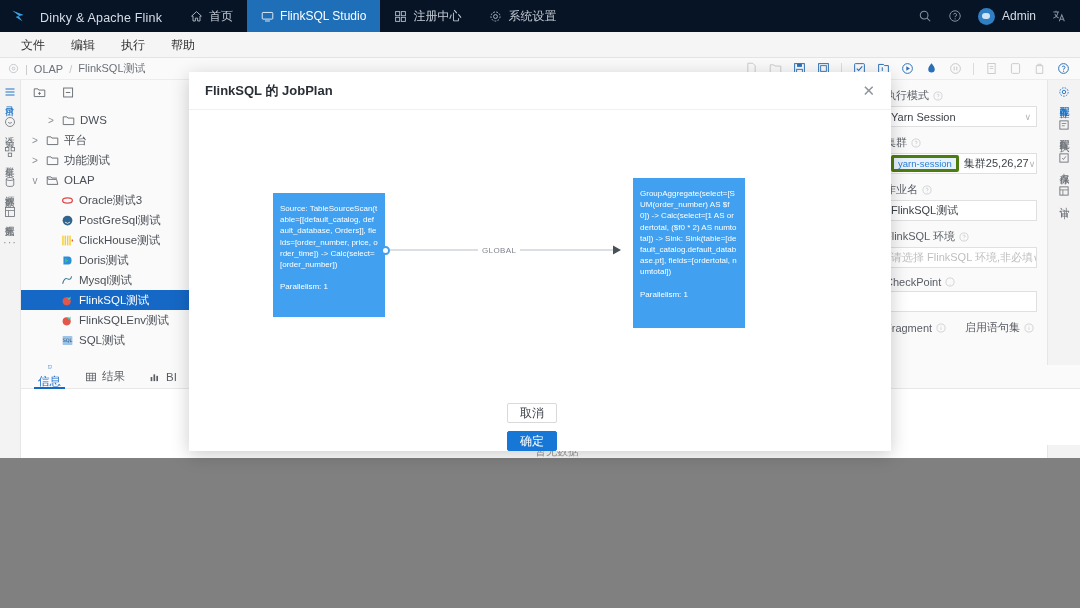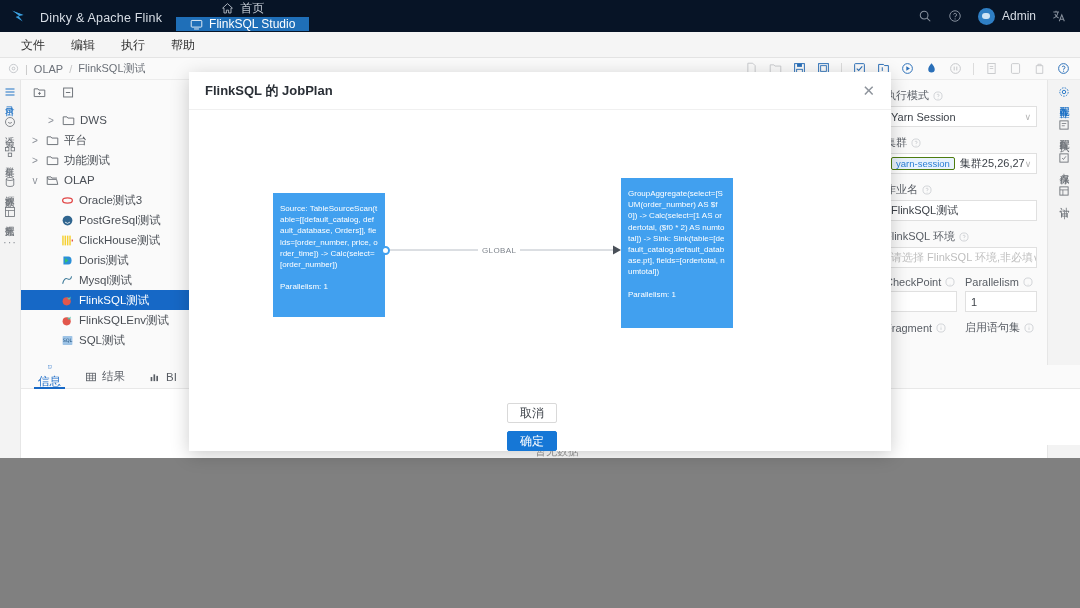--- a/index.html
+++ b/index.html
@@ -22,21 +22,21 @@
     position: absolute; top: 0; left: 0;
     width: 1080px; height: 32px;
     background: #071426;
     display: flex; align-items: center;
     color: #c6cdd6;
     font-size: 12px;
   }
   .logo-wrap { display:flex; align-items:flex-end; padding-left: 10px; gap: 8px; }
   .logo-mark { width: 22px; height: 18px; display:block; }
   .brand { color: #d7dde5; font-size: 12.5px; letter-spacing: .2px; }
-  .nav-items { display:flex; align-items:center; height: 32px; margin-left: 14px; flex-direction: column; }
+  .nav-items { display:flex; align-items:center; height: 32px; margin-left: 14px; }
   .nav-item {
     display:flex; align-items:center; gap: 6px;
     height: 32px; padding: 0 14px;
     font-size: 12px; color: #c3cad3; cursor: default;
   }
   .nav-item.active { background: #1f6fb8; color: #fff; }
   .nav-ico { width: 13px; height: 13px; display:inline-block; opacity:.95 }
   .nav-right {
     margin-left:auto; display:flex; align-items:center; gap: 16px;
     padding-right: 14px; height: 32px;
@@ -168,21 +168,21 @@
   .qm { width:10px;height:10px;display:inline-block;opacity:.55 }
   .fld {
     height: 21px; border:1px solid #e0e0e0; background:#fff;
     display:flex; align-items:center; padding: 0 5px;
     font-size: 11px; color:#3d4249; margin-bottom: 8px;
     white-space:nowrap; overflow:hidden;
   }
   .fld .chev { margin-left:auto; color:#b4b4b4; font-size:9px; }
   .fld.ph { color:#bfbfbf; }
   .tag {
-    background:#e8f2fd; color:#2b7fd4; border:1px solid #4d7c0f;
+    background:#e8f2fd; color:#2b7fd4; border:3px solid #4d7c0f;
     font-size:9.5px; padding: 0px 4px; border-radius:2px; margin-right:5px;
   }
   .row2 { display:flex; gap:8px; }
   .row2 > div { flex:1; min-width:0; }
 
   
   .rrail {
     position:absolute; top:80px; left:1047px;
     width:33px; height:528px;
     background:#f3f3f3; border-left:1px solid #e6e6e6;
@@ -607,32 +607,20 @@
           <span>CheckPoint</span>
           <svg class="qm" viewBox="0 0 16 16">
               <circle cx="8" cy="8" r="6.5" fill="none" stroke="#9aa0a8" stroke-width="1.2"></circle>
               <circle cx="8.1" cy="11.4" r=".7" fill="#9aa0a8"></circle>
             </svg>
         </div>
         <div class="fld">
           <span></span>
         </div>
       </div>
-      <div>
-        <div class="fld-label">
-          <span>Parallelism</span>
-          <svg class="qm" viewBox="0 0 16 16">
-              <circle cx="8" cy="8" r="6.5" fill="none" stroke="#9aa0a8" stroke-width="1.2"></circle>
-              <circle cx="8.1" cy="11.4" r=".7" fill="#9aa0a8"></circle>
-            </svg>
-        </div>
-        <div class="fld">
-          <span>1</span>
-        </div>
-      </div>
     </div>
 
     <div class="row2">
       <div class="fld-label">
         <span>Fragment</span>
         <svg class="qm" viewBox="0 0 16 16">
             <circle cx="8" cy="8" r="6.5" fill="none" stroke="#9aa0a8" stroke-width="1.2"></circle>
             <path d="M8 7 V11" stroke="#9aa0a8" stroke-width="1.2"></path>
             <circle cx="8" cy="4.8" r=".7" fill="#9aa0a8"></circle>
           </svg>
@@ -727,21 +715,21 @@
 
         <div class="gnode" style="left:84px; top:83px; width:112px; height:124px;">
           <div>Source: TableSourceScan(table=[[default_catalog, default_database, Orders]], fields=[order_number, price, order_time]) -&gt; Calc(select=[order_number])</div>
           <div class="par">
             <span>Parallelism:</span>
             <span>1</span>
           </div>
         </div>
         <div class="gport" style="left:192px; top:135.5px;"></div>
 
-        <div class="gnode" style="left:432px; top:68px; width:112px; height:150px;">
+        <div class="gnode" style="left:444px; top:68px; width:112px; height:150px;">
           <div>GroupAggregate(select=[SUM(order_number) AS $f0]) -&gt; Calc(select=[1 AS ordertotal, ($f0 * 2) AS numtotal]) -&gt; Sink: Sink(table=[default_catalog.default_database.pt], fields=[ordertotal, numtotal])</div>
           <div class="par">
             <span>Parallelism:</span>
             <span>1</span>
           </div>
         </div>
       </div>
     </div>
 
     <div class="modal-foot">

